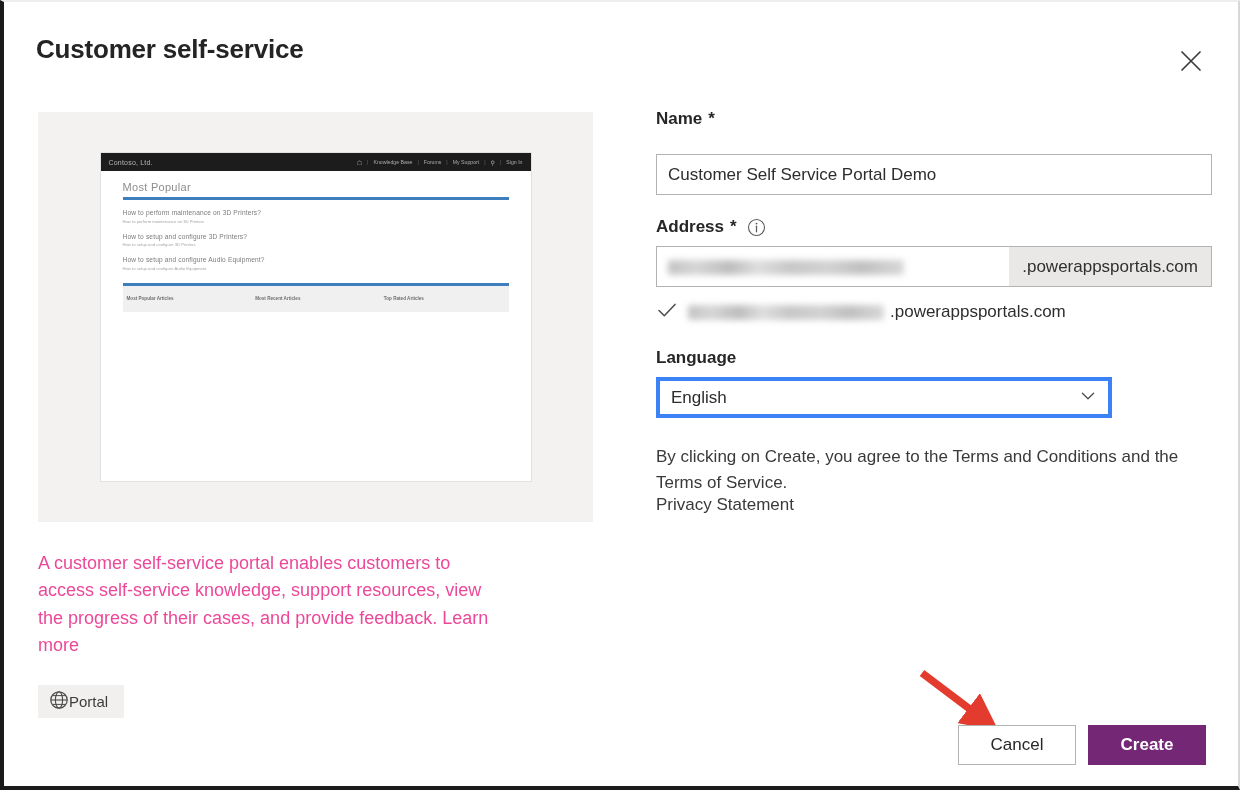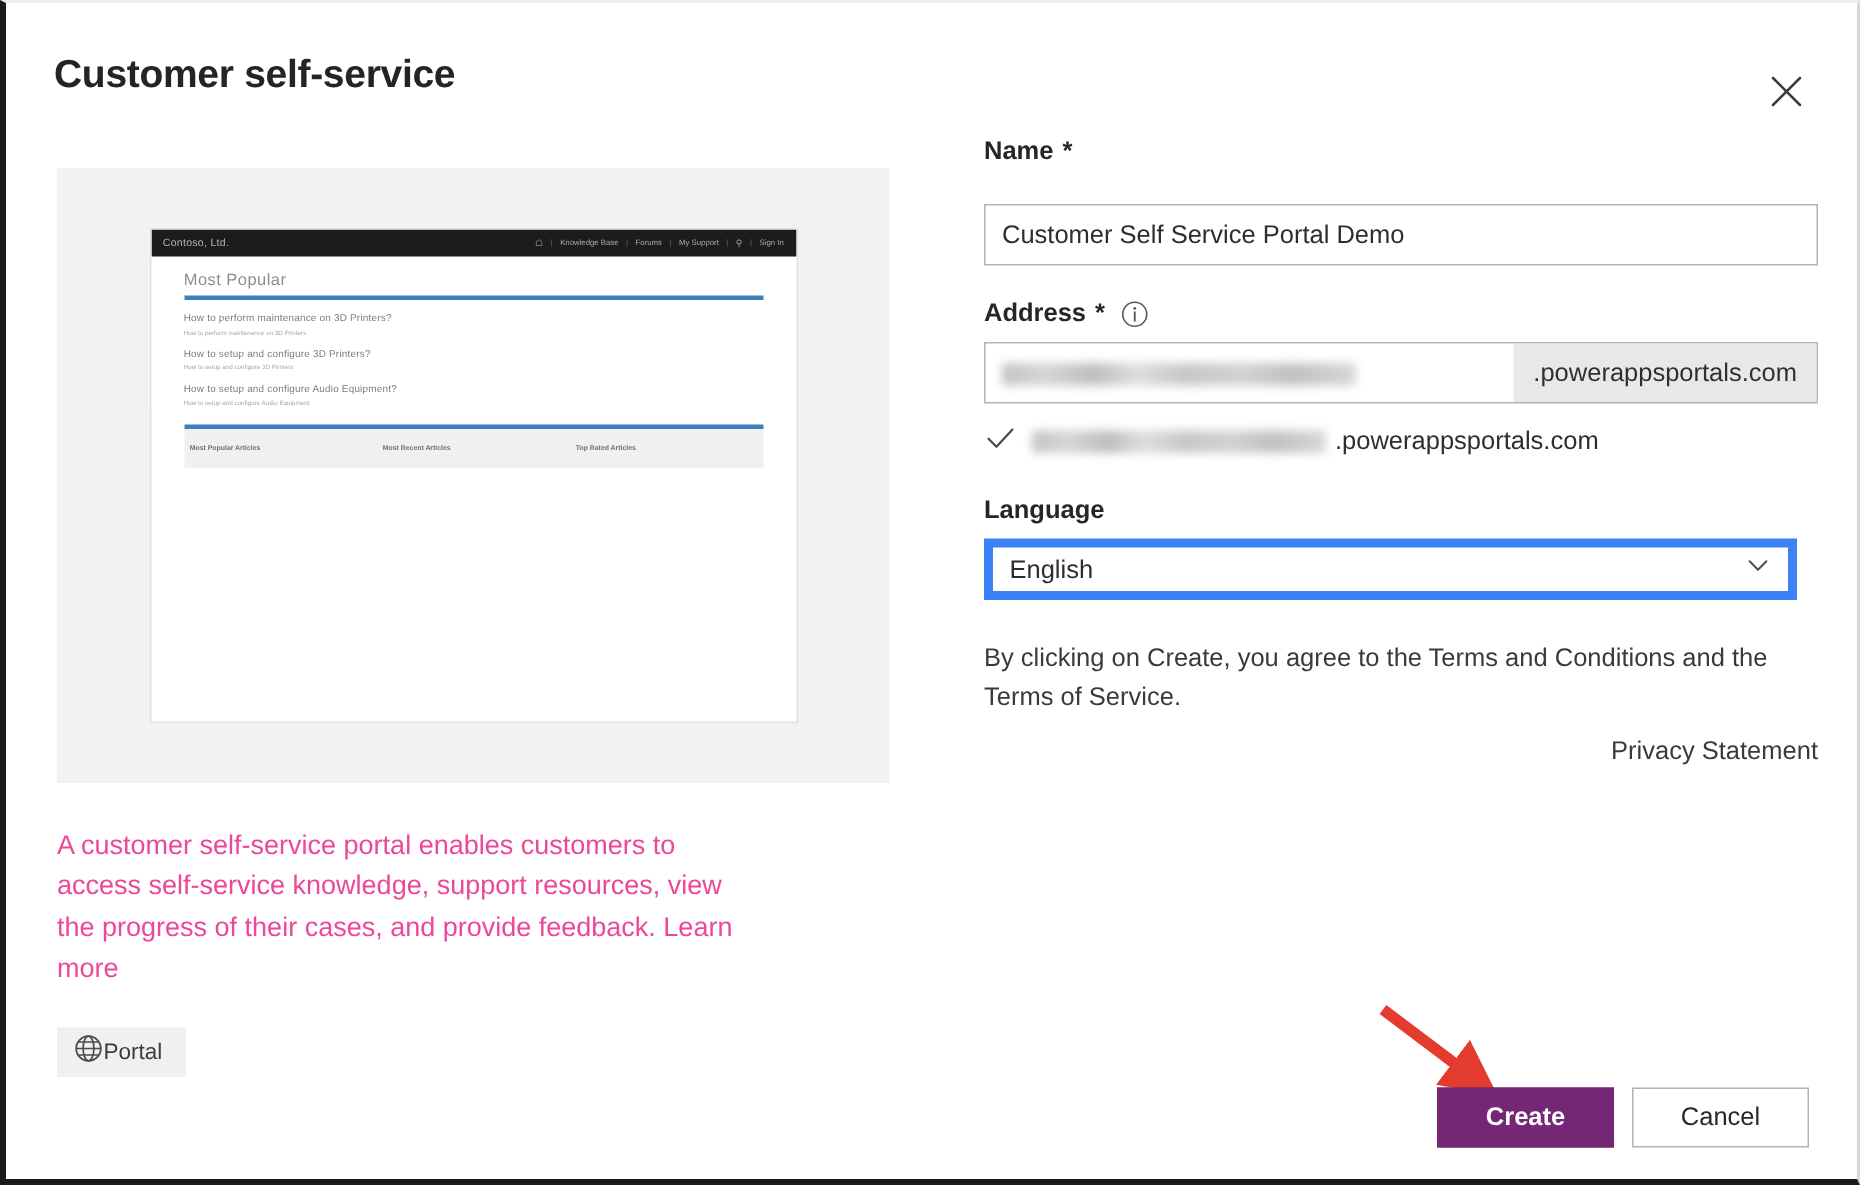--- a/index.html
+++ b/index.html
@@ -253,21 +253,21 @@
   .tag-chip .globe { display: block; }
   .tag-chip .tag-label {
     font-size: 15px;
     color: #3c3c3c;
   }
 
   
   .right-col {
     position: absolute;
     left: 652px;
-    top: 89px;
+    top: 107px;
     width: 556px;
   }
 
   .field-label {
     font-size: 17px;
     font-weight: bold;
     color: #262626;
     display: flex;
     align-items: center;
     gap: 6px;
@@ -340,23 +340,23 @@
   }
   .addr-preview .prev-text {
     font-size: 17px;
     color: #2e2e2e;
     font-weight: 300;
     margin-left: -4px;
   }
 
   .select-wrap {
     margin-top: 9px;
-    width: 542px;
+    width: 456px;
     height: 41px;
-    border: 6px solid #3b82f6;
+    border: 4px solid #3b82f6;
     background: #ffffff;
     display: flex;
     align-items: center;
     padding: 0 11px;
     cursor: pointer;
   }
   .select-value {
     font-size: 17px;
     color: #2d2d2d;
     font-weight: 300;
@@ -368,26 +368,24 @@
 
   .legal {
     margin-top: 26px;
     font-size: 17px;
     line-height: 1.5;
     color: #3a3a3a;
     font-weight: 300;
     width: 530px;
   }
   .privacy {
-    margin-top: 14px;
     font-size: 17px;
     color: #3a3a3a;
     font-weight: 300;
     cursor: pointer;
-    text-align: right;
   }
 
   
   .btn-row {
     position: absolute;
     right: 32px;
     bottom: 21px;
     display: flex;
     gap: 12px;
   }
@@ -572,17 +570,17 @@
       <defs>
         <marker id="ahead" markerWidth="5" markerHeight="5" refX="2.4" refY="2.5" orient="auto">
           <path d="M0,0 L5,2.5 L0,5 Z" fill="#e33b2e"></path>
         </marker>
       </defs>
       <line x1="13" y1="11" x2="74" y2="57" stroke="#e33b2e" stroke-width="7.5" marker-end="url(#ahead)" stroke-linecap="butt"></line>
     </svg>
   </div>
 
   <div class="btn-row">
+    <button class="btn btn-secondary">Cancel</button>
     <button class="btn btn-primary">Create</button>
-    <button class="btn btn-secondary">Cancel</button>
   </div>
 
 </div>
 
 </body></html>

